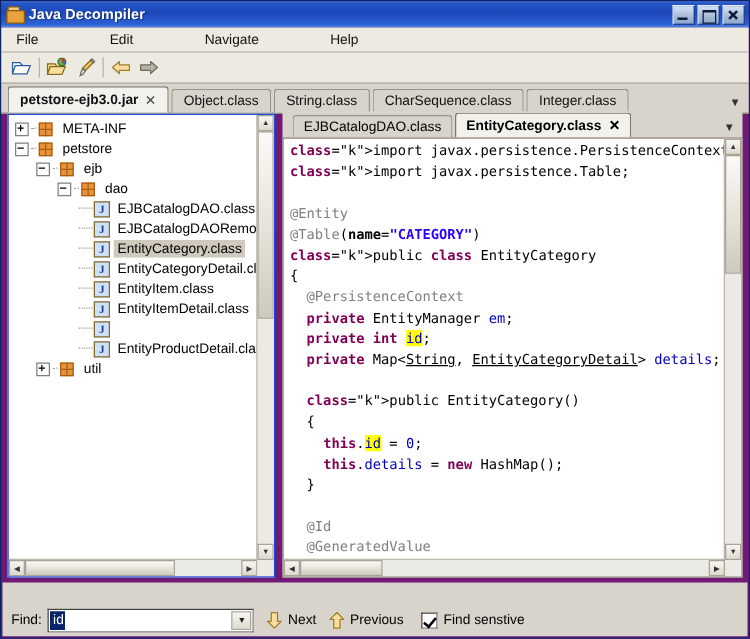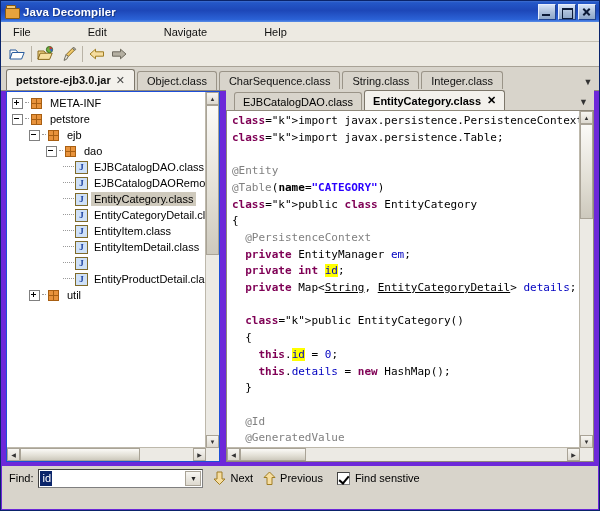--- a/index.html
+++ b/index.html
@@ -3,21 +3,21 @@
 <meta charset="utf-8">
 <style>
   html,body{margin:0;padding:0;}
   body{
     width:600px;height:511px;overflow:hidden;
     font-family:"Liberation Sans",sans-serif;font-size:11px;
     background:#d6d2c7;
     -webkit-font-smoothing:none;
   }
   .app{position:relative;width:600px;height:511px;box-sizing:border-box;
-       border:1px solid #0a246a;background:#6d28d9;}
+       border:1px solid #0a246a;background:#701a75;}
 
   
   .titlebar{height:21px;display:flex;align-items:center;
     background:linear-gradient(to bottom,#3f6fd1 0%,#2457c7 8%,#1d47b8 45%,#2b62d6 88%,#5a8ee6 100%);
     padding:0 2px 0 3px;box-sizing:border-box;}
   .title-ico{width:15px;height:15px;margin-right:4px;position:relative;flex:none;}
   .title-ico .box{position:absolute;left:1px;top:4px;width:13px;height:9px;background:#e8a33d;
     border:1px solid #8a5a12;border-radius:1px;}
   .title-ico .lid{position:absolute;left:2px;top:1px;width:8px;height:4px;background:#f3c978;
     border:1px solid #8a5a12;border-radius:1px 1px 0 0;}
@@ -126,21 +126,21 @@
   .k{color:#7f0055;font-weight:bold;}
   .s{color:#2a00ff;font-weight:bold;}
   .an{color:#808080;}
   .f{color:#0000c0;}
   .u{text-decoration:underline;}
   .hl{background:#ffff00;}
   .b{font-weight:bold;}
 
   
   .findbar{position:absolute;left:1px;right:1px;bottom:1px;height:43px;background:#d8d4cb;}
-  .findrow{display:flex;align-items:center;height:22px;margin-top:1px;padding-left:7px;gap:0;}
+  .findrow{display:flex;align-items:center;height:22px;margin-top:19px;padding-left:7px;gap:0;}
   .find-label{font-size:11px;color:#000;margin-right:5px;}
   .combo{width:165px;height:19px;display:flex;align-items:center;
     background:#fff;border:1px solid #7f7f7f;border-top-color:#404040;border-left-color:#404040;
     box-sizing:border-box;position:relative;padding:0 1px;}
   .combo .val{background:#0a246a;color:#fff;font-size:11px;padding:1px 1px 1px 2px;line-height:13px;}
   .combo .arrow{position:absolute;right:1px;top:1px;bottom:1px;width:16px;
     background:linear-gradient(to bottom,#f7f6f2,#ddd9cf);border:1px solid #a9a396;
     box-sizing:border-box;display:flex;align-items:center;justify-content:center;
     font-size:7px;color:#222;}
   .findbtn{display:flex;align-items:center;gap:4px;margin-left:10px;font-size:11px;color:#000;}
@@ -222,24 +222,24 @@
 
   <div class="tabstrip">
     <div class="tab active">
       <span>petstore-ejb3.0.jar</span>
       <span class="x">✕</span>
     </div>
     <div class="tab">
       <span>Object.class</span>
     </div>
     <div class="tab">
+      <span>String.class</span>
+    </div>
+    <div class="tab">
       <span>CharSequence.class</span>
-    </div>
-    <div class="tab">
-      <span>String.class</span>
     </div>
     <div class="tab">
       <span>Integer.class</span>
     </div>
     <span class="tab-overflow">▼</span>
   </div>
 
   <div class="split">
 
     <div class="pane left-pane">

